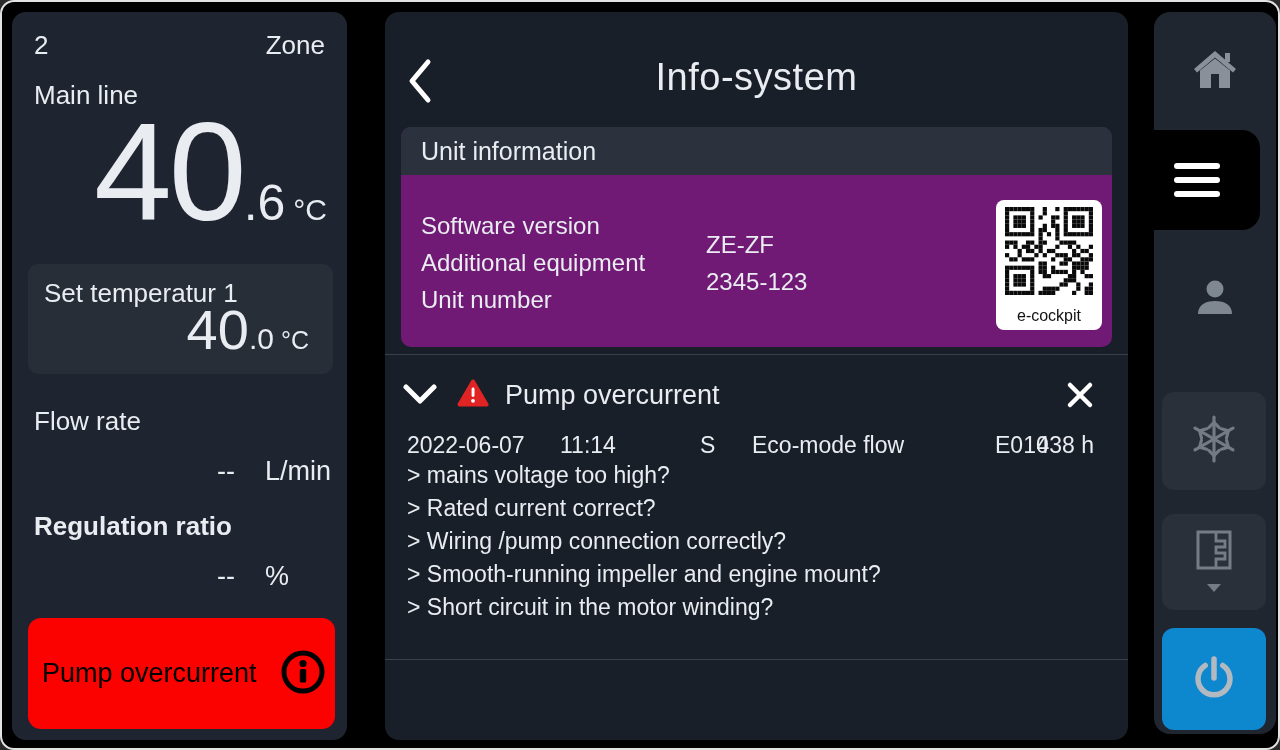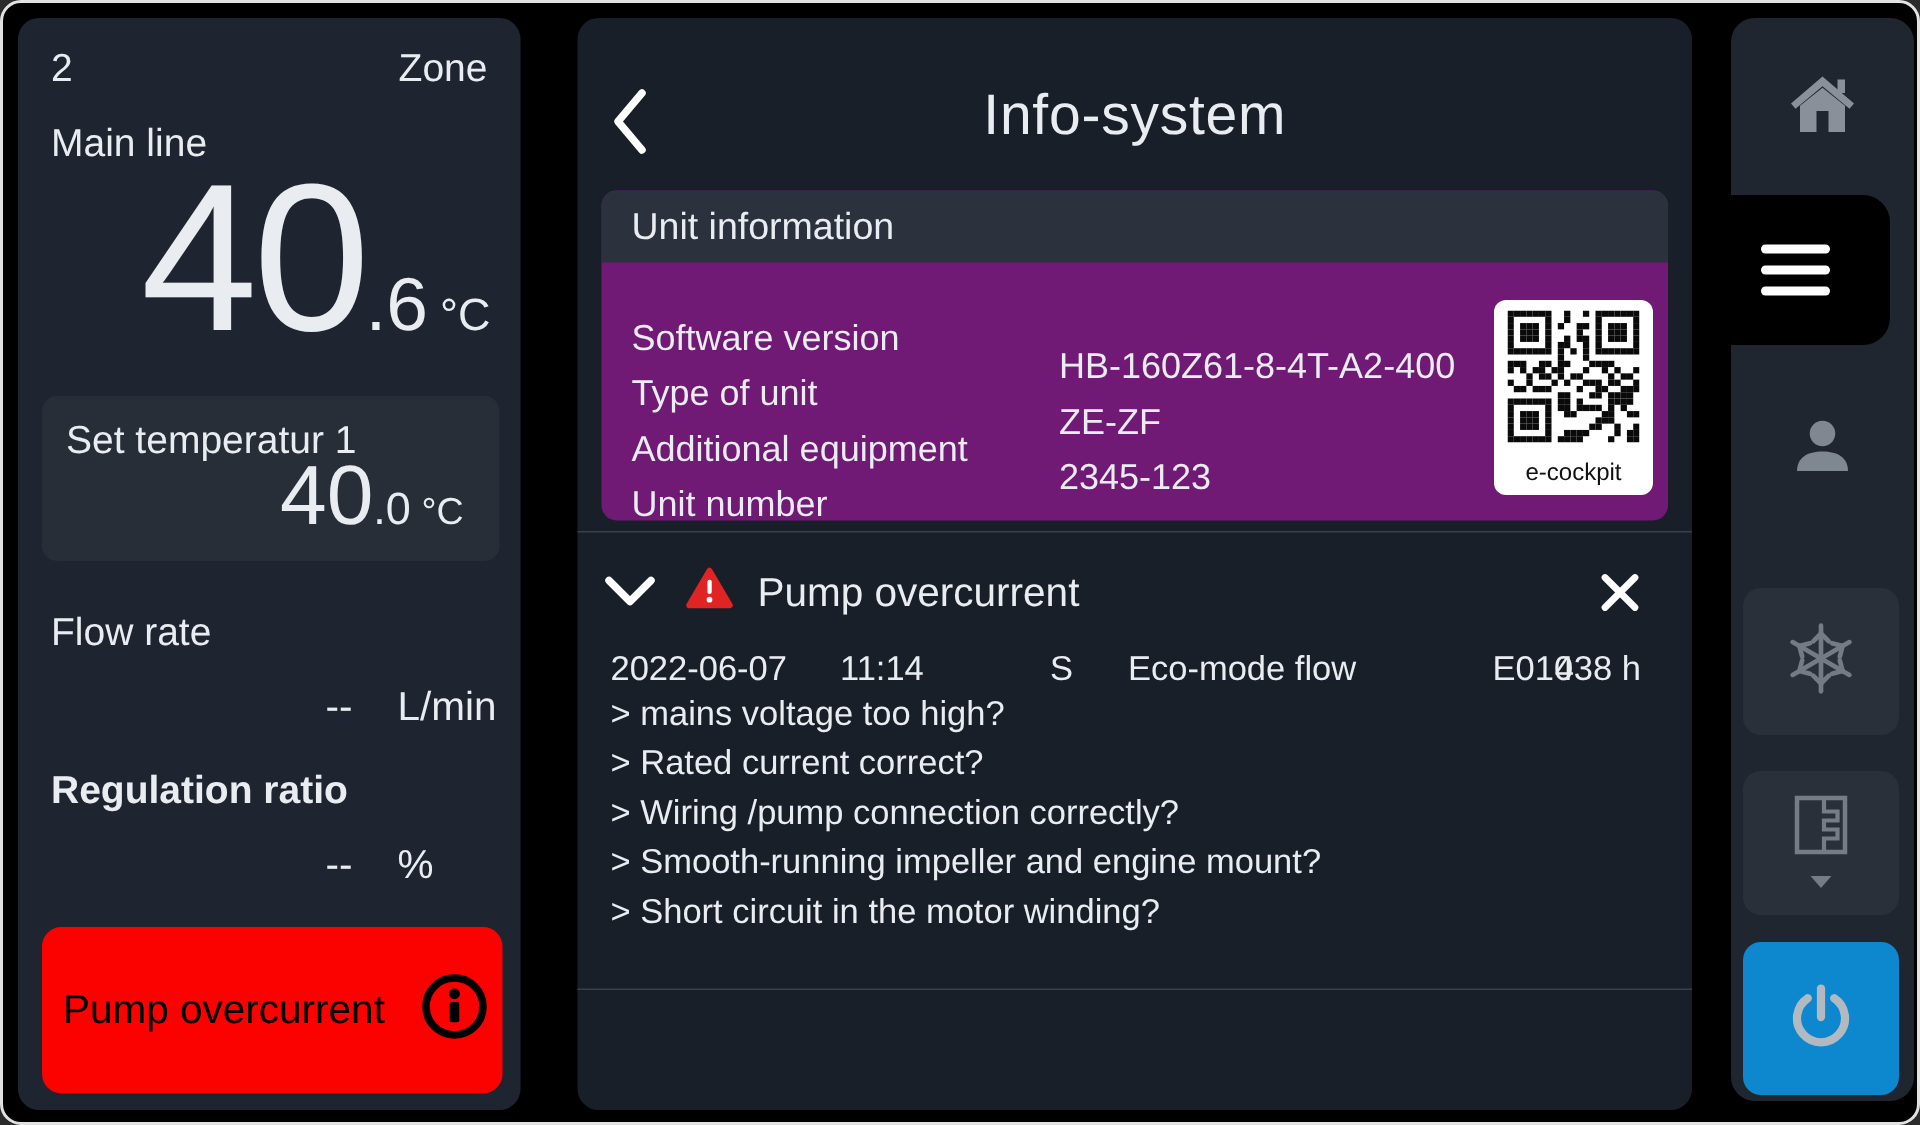--- a/index.html
+++ b/index.html
@@ -142,24 +142,20 @@
       </svg>
     </div>
     <div class="page-title">Info-system</div>
 
     <div class="info-box">
       <div class="info-header">Unit information</div>
       <div class="info-rows">
         <div class="info-row">
           <span class="lbl">Software version</span>
           <span class="val"></span>
-        </div>
-        <div class="info-row">
-          <span class="lbl">Type of unit</span>
-          <span class="val">HB-160Z61-8-4T-A2-400</span>
         </div>
         <div class="info-row">
           <span class="lbl">Additional equipment</span>
           <span class="val">ZE-ZF</span>
         </div>
         <div class="info-row">
           <span class="lbl">Unit number</span>
           <span class="val">2345-123</span>
         </div>
       </div>

